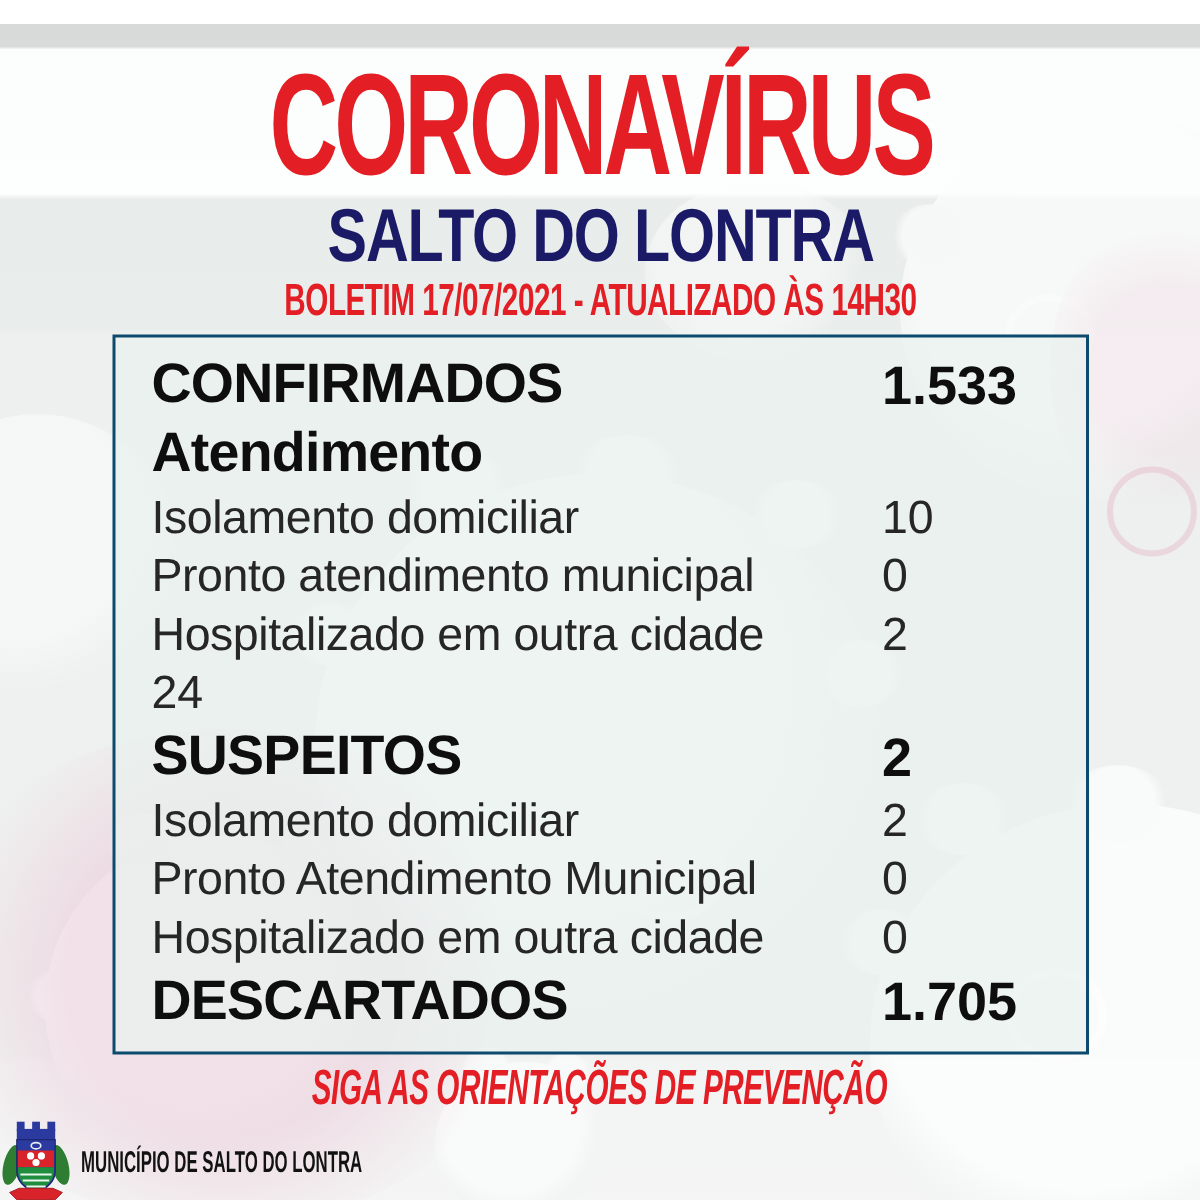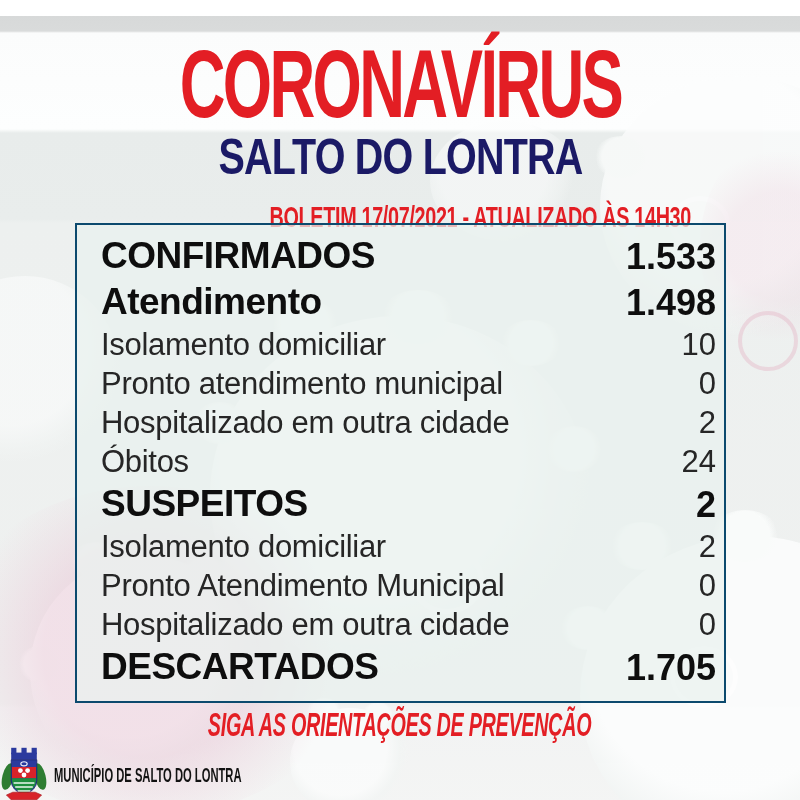--- a/index.html
+++ b/index.html
@@ -26,33 +26,33 @@
   .pink-tint{position:absolute;z-index:1;border-radius:50%;
     background:radial-gradient(circle, rgba(235,203,217,.55) 0 40%, rgba(235,203,217,0) 70%);}
   .pink-ring{position:absolute;z-index:1;border-radius:50%;border:4px solid rgba(228,184,199,.45);}
   
   .title-wrap{position:absolute;top:20px;left:0;width:100%;text-align:center;z-index:2;}
   .title-text{display:inline-block;white-space:nowrap;font-weight:700;font-size:96px;line-height:1;
     color:#e31e24;letter-spacing:-4px;transform:scaleX(.66);transform-origin:center;}
   .subtitle-wrap{position:absolute;top:116px;left:0;width:100%;text-align:center;z-index:2;}
   .subtitle-text{display:inline-block;white-space:nowrap;font-weight:700;font-size:50px;line-height:1;
     color:#1b1a66;letter-spacing:-1px;transform:scaleX(.79);transform-origin:center;}
-  .bulletin-wrap{position:absolute;top:186px;left:0;width:100%;text-align:right;z-index:2;}
+  .bulletin-wrap{position:absolute;top:170px;left:0;width:100%;text-align:center;z-index:2;}
   .bulletin-text{display:inline-block;white-space:nowrap;font-weight:700;font-size:30px;line-height:1;
     color:#e31e24;letter-spacing:-.5px;transform:scaleX(.66);transform-origin:center;}
   
   .stats-box{
     position:absolute;left:75px;top:207px;width:651px;height:480px;z-index:2;box-sizing:border-box;
     border:2px solid #0c4a6e;background:rgba(233,241,239,.72);
     display:flex;flex-direction:column;justify-content:space-between;
     padding:10px 8px 12px 24px;
   }
   .row{display:flex;align-items:center;}
   .row .label{flex:1;font-size:31px;line-height:1.15;color:#262626;letter-spacing:-.3px;white-space:nowrap;}
-  .row .value{width:128px;text-align:right;font-size:31px;line-height:1.15;color:#262626;}
+  .row .value{width:128px;text-align:left;font-size:31px;line-height:1.15;color:#262626;}
   .row.strong .label{font-weight:700;font-size:37px;color:#0e0e0e;letter-spacing:-.5px;}
   .row.strong .value{font-weight:700;font-size:36px;color:#0e0e0e;}
   
   .advice-wrap{position:absolute;top:692px;left:0;width:100%;text-align:center;z-index:2;font-style:italic;}
   .advice-text{display:inline-block;white-space:nowrap;font-weight:700;font-size:33px;line-height:1;
     color:#e31e24;letter-spacing:-.5px;transform:scaleX(.60);transform-origin:center;}
   .brand{position:absolute;top:728px;left:0;width:100%;height:62px;z-index:2;
     display:flex;align-items:center;gap:6px;}
   .crest{width:48px;height:58px;flex:0 0 auto;}
   .brand-text{display:inline-block;white-space:nowrap;font-weight:700;font-size:20px;line-height:1;
@@ -118,36 +118,34 @@
     <span class="bulletin-text">BOLETIM 17/07/2021 - ATUALIZADO ÀS 14H30</span>
   </div>
 
   <div class="stats-box">
     <div class="row strong">
       <span class="label">CONFIRMADOS</span>
       <span class="value">1.533</span>
     </div>
     <div class="row strong">
       <span class="label">Atendimento</span>
-      <span class="value">1.498</span>
     </div>
     <div class="row">
       <span class="label">Isolamento domiciliar</span>
       <span class="value">10</span>
     </div>
     <div class="row">
       <span class="label">Pronto atendimento municipal</span>
       <span class="value">0</span>
     </div>
     <div class="row">
       <span class="label">Hospitalizado em outra cidade</span>
       <span class="value">2</span>
     </div>
     <div class="row">
-      <span class="label">Óbitos</span>
       <span class="value">24</span>
     </div>
     <div class="row strong">
       <span class="label">SUSPEITOS</span>
       <span class="value">2</span>
     </div>
     <div class="row">
       <span class="label">Isolamento domiciliar</span>
       <span class="value">2</span>
     </div>

